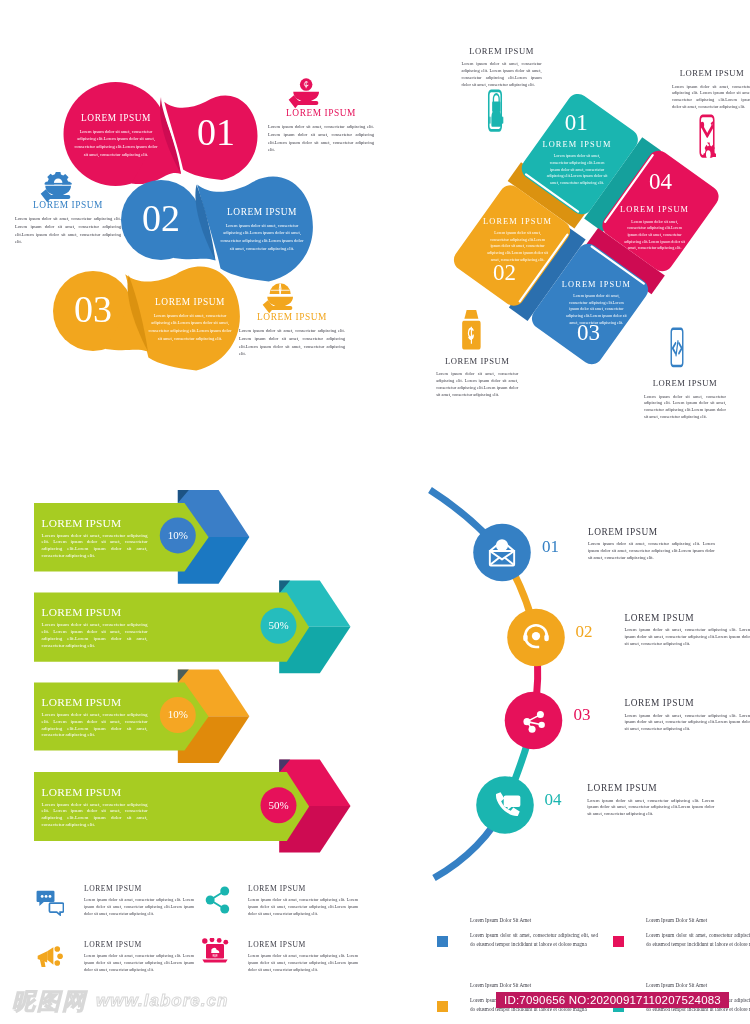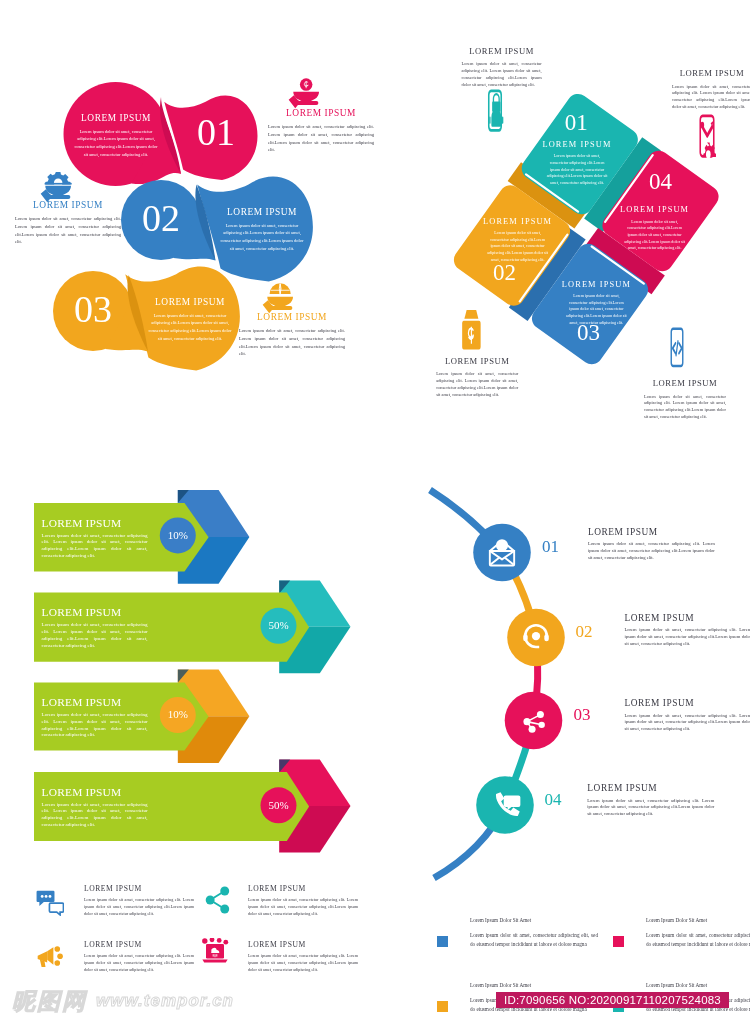--- a/index.html
+++ b/index.html
@@ -397,16 +397,16 @@
         <div class="bd" style="font-size:5.2px;color:#3A3A44;margin-top:6px;text-align:justify">Lorem ipsum dolor sit amet, consectetur adipiscing elit, sed do eiusmod tempor incididunt ut labore et dolore magna</div>
       </div>
       <div class="abs sq" style="left:613px;top:1001px;background:#1AB5B0"></div>
       <div class="t" style="left:646px;top:981px;width:128px">
         <div class="bd" style="font-size:5.2px;color:#3A3A44">Lorem Ipsum Dolor Sit Amet</div>
         <div class="bd" style="font-size:5.2px;color:#3A3A44;margin-top:6px;text-align:justify">Lorem ipsum dolor sit amet, consectetur adipiscing elit, sed do eiusmod tempor incididunt ut labore et dolore magna</div>
       </div>
     </div>
     <div class="abs" style="left:0;top:988px;width:750px;height:36px">
       <div class="abs wm-cn" style="left:12px;top:-2px">昵图网</div>
-      <div class="abs wm-url" style="left:96px;top:3px">www.tempor.cn</div>
+      <div class="abs wm-url" style="left:96px;top:3px">www.labore.cn</div>
       <div class="abs idbox" style="left:496px;top:4px">ID:7090656 NO:20200917110207524083</div>
     </div>
 </div>
 
 </body></html>

